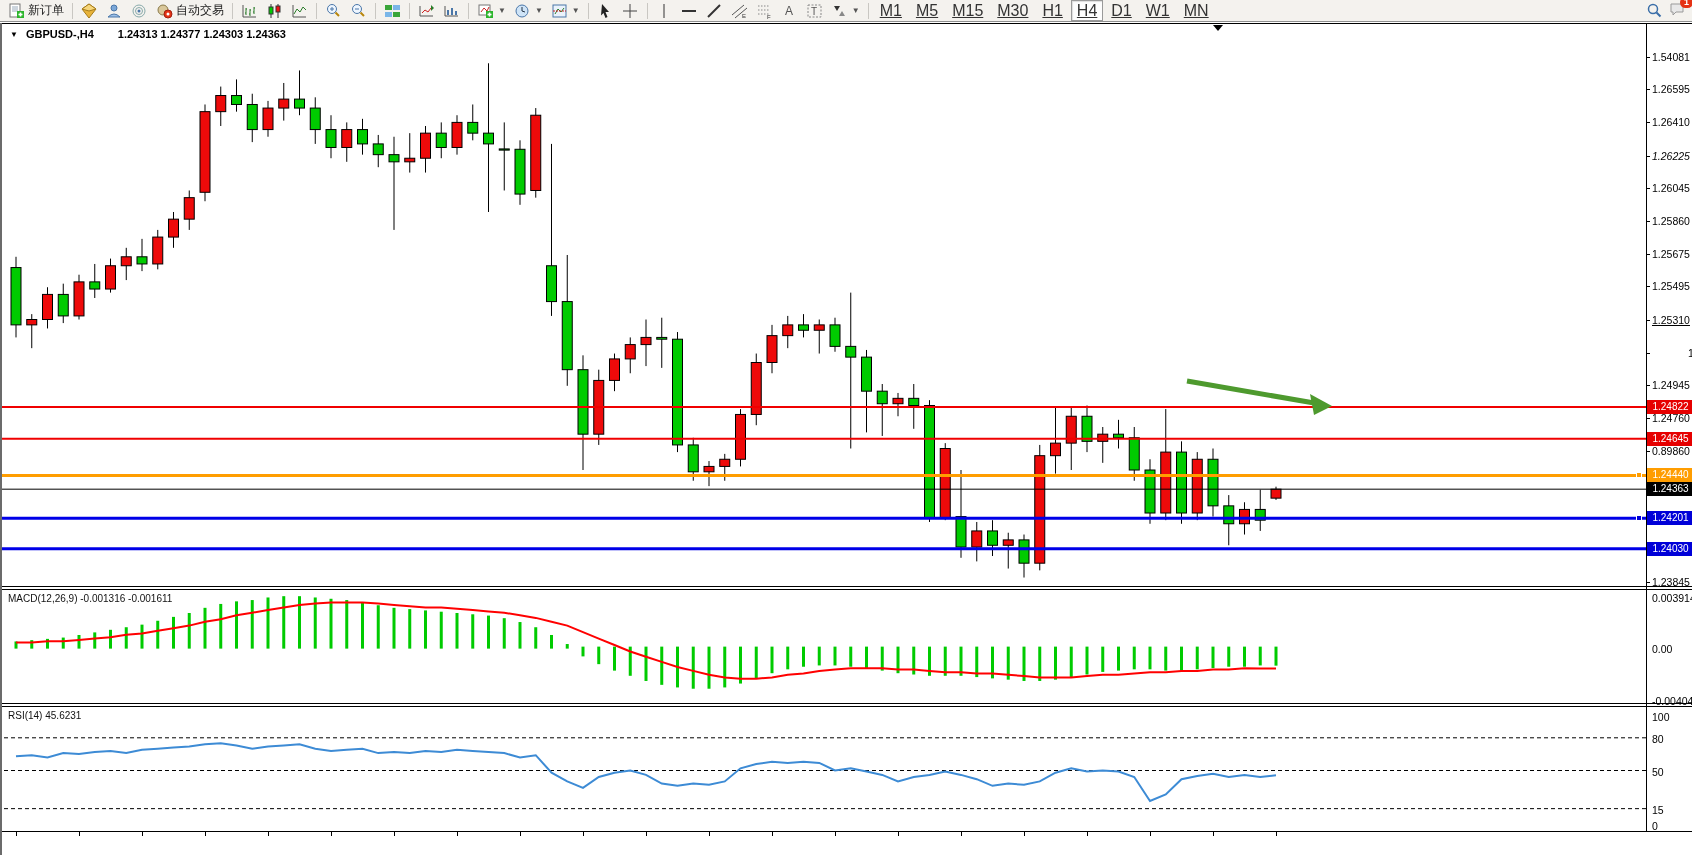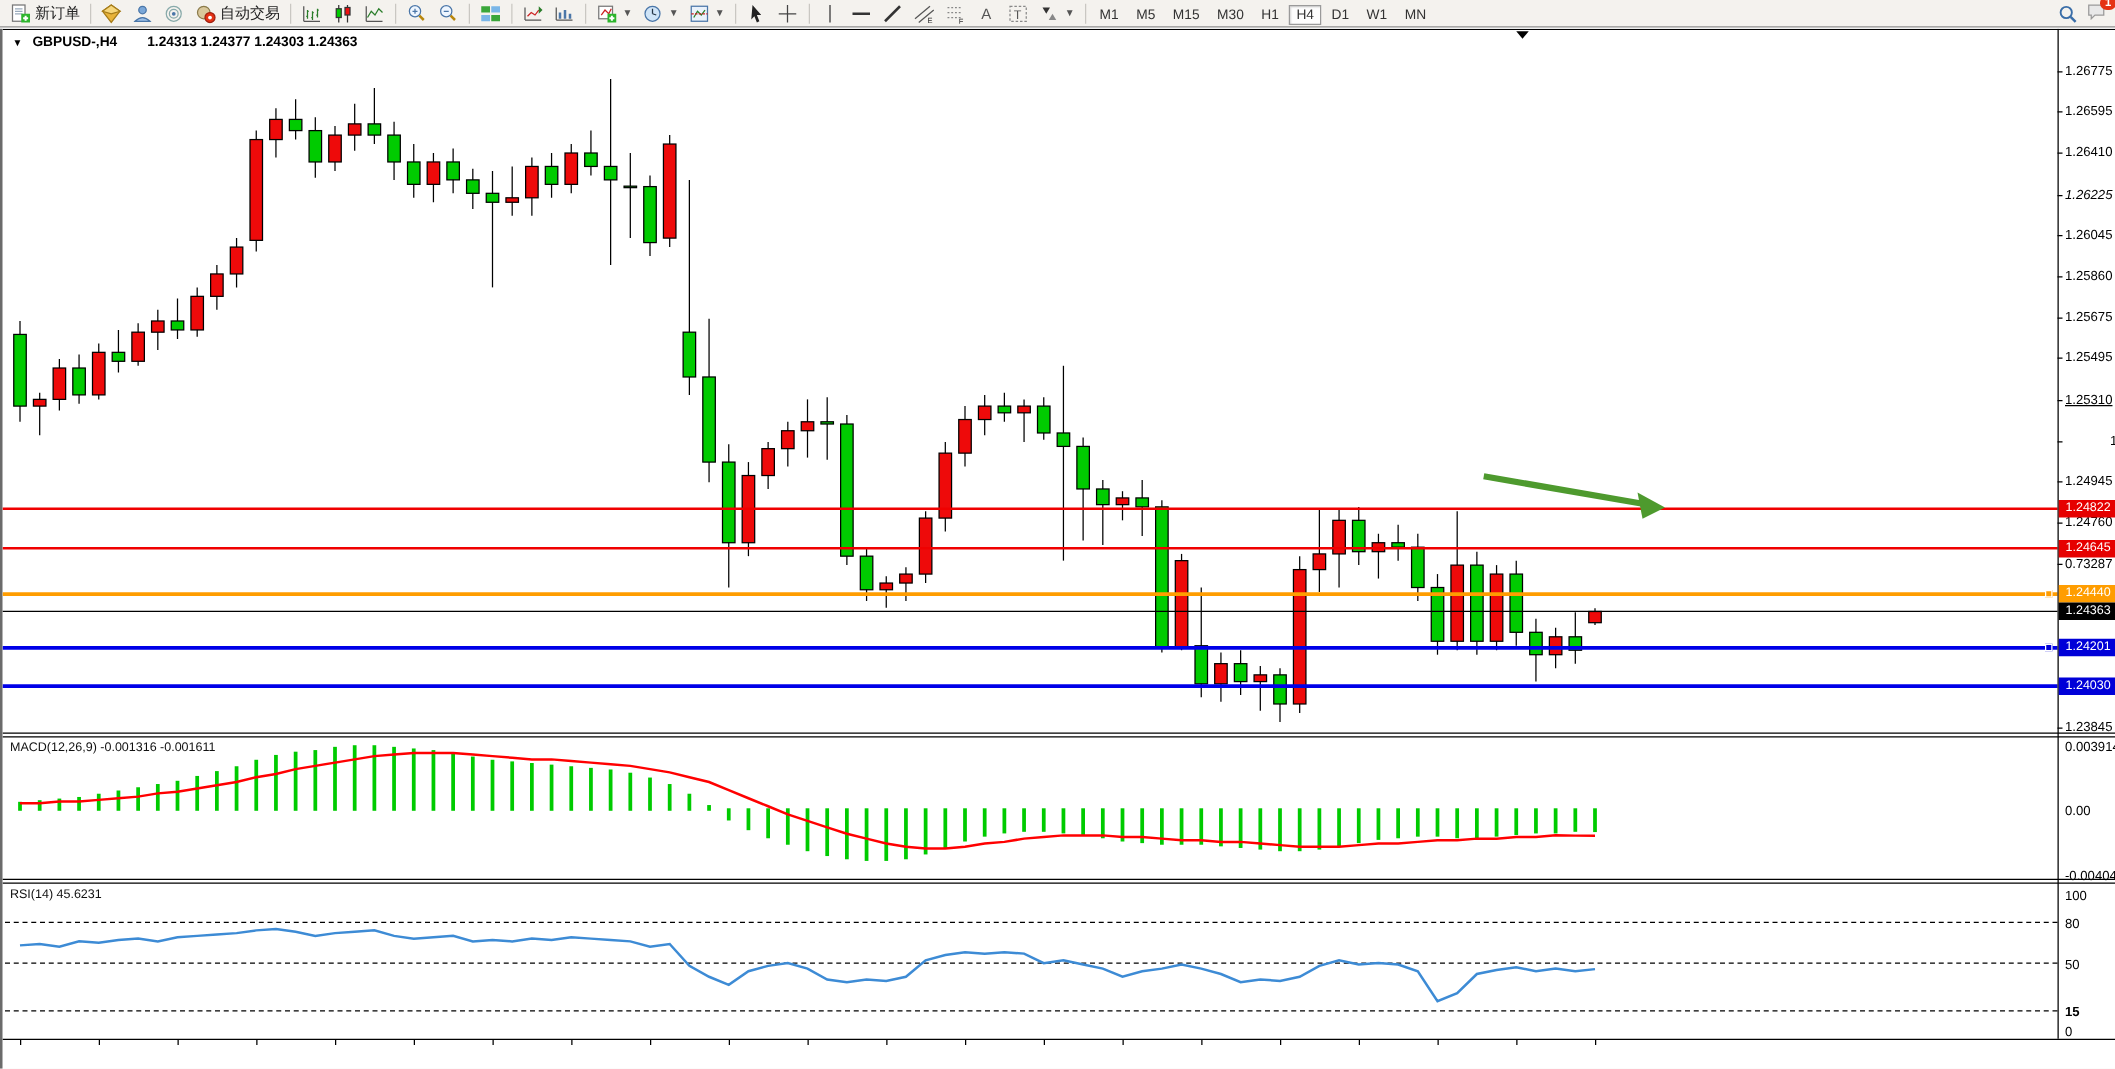--- a/index.html
+++ b/index.html
@@ -5,21 +5,21 @@
   * { margin:0; padding:0; box-sizing:border-box; }
   html,body { width:1692px; height:855px; overflow:hidden; background:#f0eeea; font-family:"Liberation Sans", sans-serif; }
   #app { position:relative; width:1692px; height:855px; background:#fff; }
 
   
   #toolbar { position:absolute; left:0; top:0; width:1692px; height:22px; background:#f4f2ee; border-bottom:1px solid #8f8f8f; display:flex; align-items:center; padding-left:4px; z-index:40; }
   .tbtn { display:inline-flex; align-items:center; gap:3px; height:20px; padding:0 3px; border:1px solid transparent; border-radius:2px; color:#222; font-size:12px; white-space:nowrap; cursor:default; }
   .tsep { width:1px; height:16px; background:#c9c7c2; margin:0 4px; flex:0 0 auto; }
   .ticon { width:17px; height:16px; display:inline-block; }
   .dd { font-size:8px; color:#555; margin-left:1px; }
-  .tf { font-size:11px; color:#333; padding:1px 5px; margin:0 1px; border:1px solid transparent; }
+  .tf { font-size:16px; color:#333; padding:1px 5px; margin:0 1px; border:1px solid transparent;text-decoration:underline; }
   .tf.active { background:#fdfdfd; border:1px solid #9a9a9a; box-shadow:inset 1px 1px 1px #ddd; }
   #tb-right { position:absolute; right:6px; top:1px; display:flex; align-items:center; gap:6px; }
   #chat-badge { position:absolute; top:-4px; right:-7px; background:#e53214; color:#fff; border-radius:8px; font-size:9px; font-weight:bold; padding:0 4px; line-height:11px; }
 
   
   #chartwin { position:absolute; left:0; top:23px; width:1692px; height:832px; background:#fff; border-left:2px solid #6b6b6b; }
   #chart-svg { position:absolute; left:0; top:0; width:1692px; height:832px; }
 
   #chart-title { position:absolute; left:8px; top:5px; font-size:11px; font-weight:bold; color:#000; z-index:10; display:flex; gap:8px; align-items:center; }
   #chart-title .tri { font-size:8px; }
@@ -520,21 +520,21 @@
       <span class="tri">▼</span>
       <span style="margin-right:16px">GBPUSD-,H4</span>
       <span style="font-weight:bold">1.24313 1.24377 1.24303 1.24363</span>
     </div>
 
     <div class="panel-label" style="top:570px">MACD(12,26,9) -0.001316 -0.001611</div>
     <div class="panel-label" style="top:687px">RSI(14) 45.6231</div>
 
     <div id="price-labels">
         <div class="axis-tick" style="top: 34px;"></div>
-        <div class="axis-label" style="top: 28px;">1.26775</div>
+        <div class="axis-label" style="top: 28px;">1.54081</div>
         <div class="axis-tick" style="top: 66.2526px;"></div>
         <div class="axis-label" style="top: 60.2526px;">1.26595</div>
         <div class="axis-tick" style="top: 99.401px;"></div>
         <div class="axis-label" style="top: 93.401px;">1.26410</div>
         <div class="axis-tick" style="top: 132.549px;"></div>
         <div class="axis-label" style="top: 126.549px; font-style: italic;">1.26225</div>
         <div class="axis-tick" style="top: 164.802px;"></div>
         <div class="axis-label" style="top: 158.802px;">1.26045</div>
         <div class="axis-tick" style="top: 197.951px;"></div>
         <div class="axis-label" style="top: 191.951px;">1.25860</div>
@@ -544,42 +544,42 @@
         <div class="axis-label" style="top: 257.352px;">1.25495</div>
         <div class="axis-tick" style="top: 296.5px;"></div>
         <div class="axis-label" style="top: 290.5px; text-decoration: underline;">1.25310</div>
         <div class="axis-tick" style="top: 329.648px;"></div>
         <div class="axis-label" style="top: 323.648px; margin-left: 36px;">1.25125</div>
         <div class="axis-tick" style="top: 361.901px;"></div>
         <div class="axis-label" style="top: 355.901px;">1.24945</div>
         <div class="axis-tick" style="top: 395.049px;"></div>
         <div class="axis-label" style="top: 389.049px;">1.24760</div>
         <div class="axis-tick" style="top: 428.198px;"></div>
-        <div class="axis-label" style="top: 422.198px;">0.73287</div>
+        <div class="axis-label" style="top: 422.198px;">0.89860</div>
         <div class="axis-tick" style="top: 559px;"></div>
         <div class="axis-label" style="top: 553px;">1.23845</div>
         <div class="price-tag" style="top: 376.94px; background: rgb(230, 0, 0);">1.24822</div>
         <div class="price-tag" style="top: 408.655px; background: rgb(230, 0, 0);">1.24645</div>
         <div class="price-tag" style="top: 445.387px; background: rgb(255, 157, 0);">1.24440</div>
         <div class="handle" style="top: 449.387px; left: 1634px; background: rgb(255, 157, 0); border: 1px solid rgb(255, 255, 255);"></div>
         <div class="price-tag" style="top: 459.184px; background: rgb(0, 0, 0);">1.24363</div>
         <div class="price-tag" style="top: 488.212px; background: rgb(0, 0, 216);">1.24201</div>
         <div class="handle" style="top: 492.212px; left: 1634px; background: rgb(0, 0, 216); border: 1px solid rgb(255, 255, 255);"></div>
         <div class="price-tag" style="top: 518.852px; background: rgb(0, 0, 216);">1.24030</div>
       </div>
     <div id="macd-axis">
         <div class="" style="top: 569px;">0.003914</div>
         <div class="" style="top: 619.627px;">0.00</div>
         <div class="" style="top: 672px;">-0.004049</div>
       </div>
     <div id="rsi-axis">
         <div class="" style="top: 688px;">100</div>
         <div class="" style="top: 709.8px;">80</div>
         <div class="" style="top: 742.5px;">50</div>
-        <div class="" style="top: 780.65px; font-weight: bold;">15</div>
+        <div class="" style="top: 780.65px;">15</div>
         <div class="" style="top: 797px;">0</div>
       </div>
     <div id="date-labels">
         <div class="date-tick" style="left: 14px;"></div>
         <div class="date-tick" style="left: 77px;"></div>
         <div class="date-tick" style="left: 140px;"></div>
         <div class="date-tick" style="left: 203px;"></div>
         <div class="date-tick" style="left: 266px;"></div>
         <div class="date-tick" style="left: 329px;"></div>
         <div class="date-tick" style="left: 392px;"></div>

